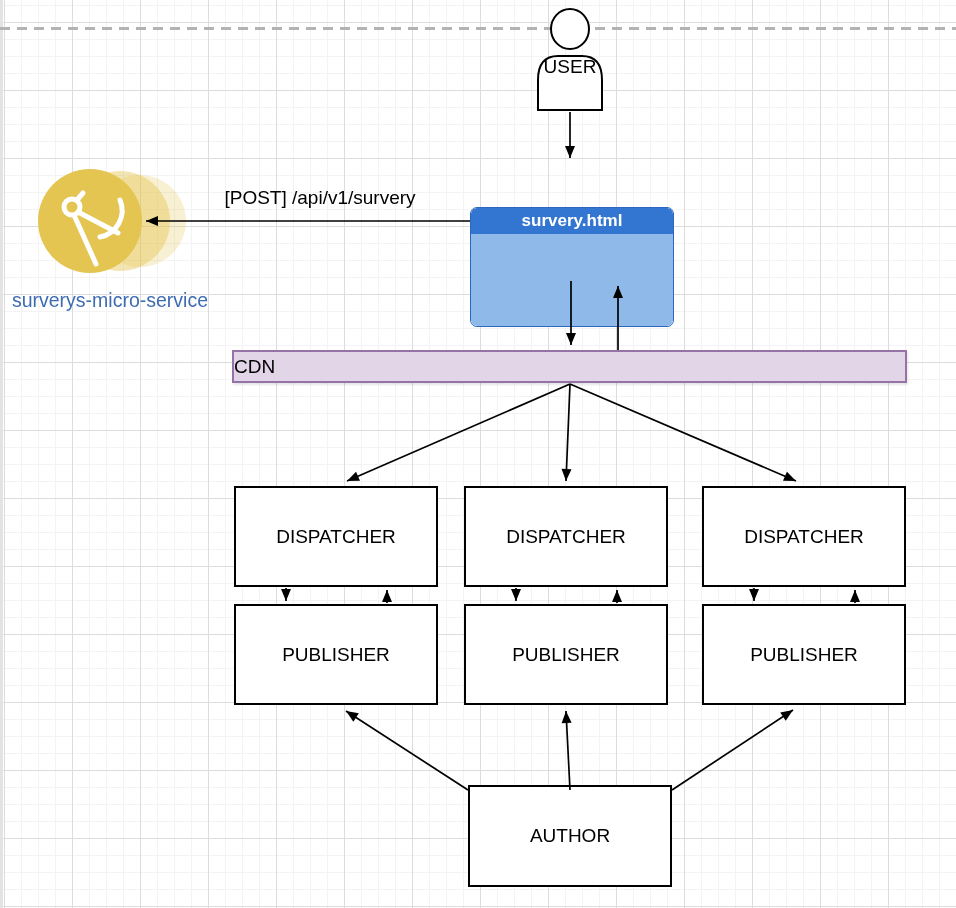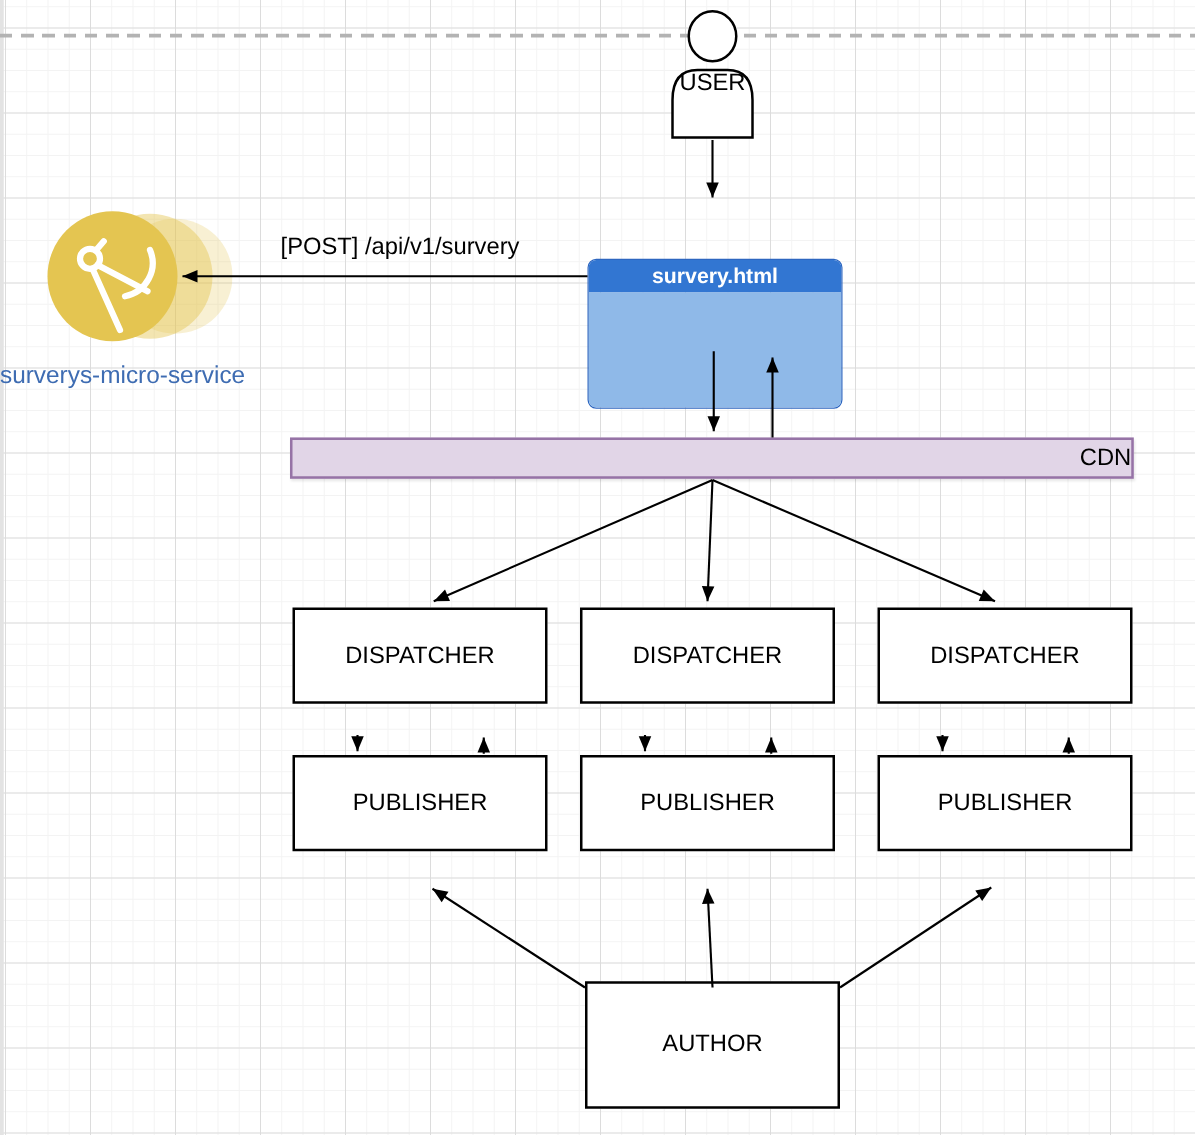--- a/index.html
+++ b/index.html
@@ -43,33 +43,33 @@
   .browser-body { flex:1; background:#8fb9e8; }
 
   .request-label {
     position:absolute; left:205px; top:187px; width:230px; text-align:center;
     font-size:19px; white-space:nowrap;
   }
 
   .microservice-icon { position:absolute; left:36px; top:167px; }
   .microservice-icon .glyph { stroke:#fff; stroke-width:5; stroke-linecap:round; fill:none; }
   .microservice-label {
-    position:absolute; left:0px; top:289px; width:220px; 
+    position:absolute; left:0px; top:289px; width:220px; text-align:center;
     font-size:19.5px; color:#3e6cb2; white-space:nowrap;
   }
 
   .cdn {
     position:absolute; left:232px; top:350px; width:675px; height:33px;
     background:#e1d5e7; border:2px solid #9673a6; box-sizing:border-box;
-    display:flex; align-items:center; justify-content:flex-end; font-size:19px;
+    display:flex; align-items:center; justify-content:flex-start; font-size:19px;
     box-shadow:1px 2px 2px rgba(0,0,0,0.10);
   }
 
   .node {
-    position:absolute; width:204px; height:77px; box-sizing:border-box;
+    position:absolute; width:204px; height:101px; box-sizing:border-box;
     background:#ffffff; border:2px solid #000;
     display:flex; align-items:center; justify-content:center; font-size:19px;
   }
   .disp1 { left:234px; top:486px; }
   .disp2 { left:464px; top:486px; }
   .disp3 { left:702px; top:486px; }
   .pub1  { left:234px; top:604px; }
   .pub2  { left:464px; top:604px; }
   .pub3  { left:702px; top:604px; }
   .author{ left:468px; top:785px; height:102px; }

